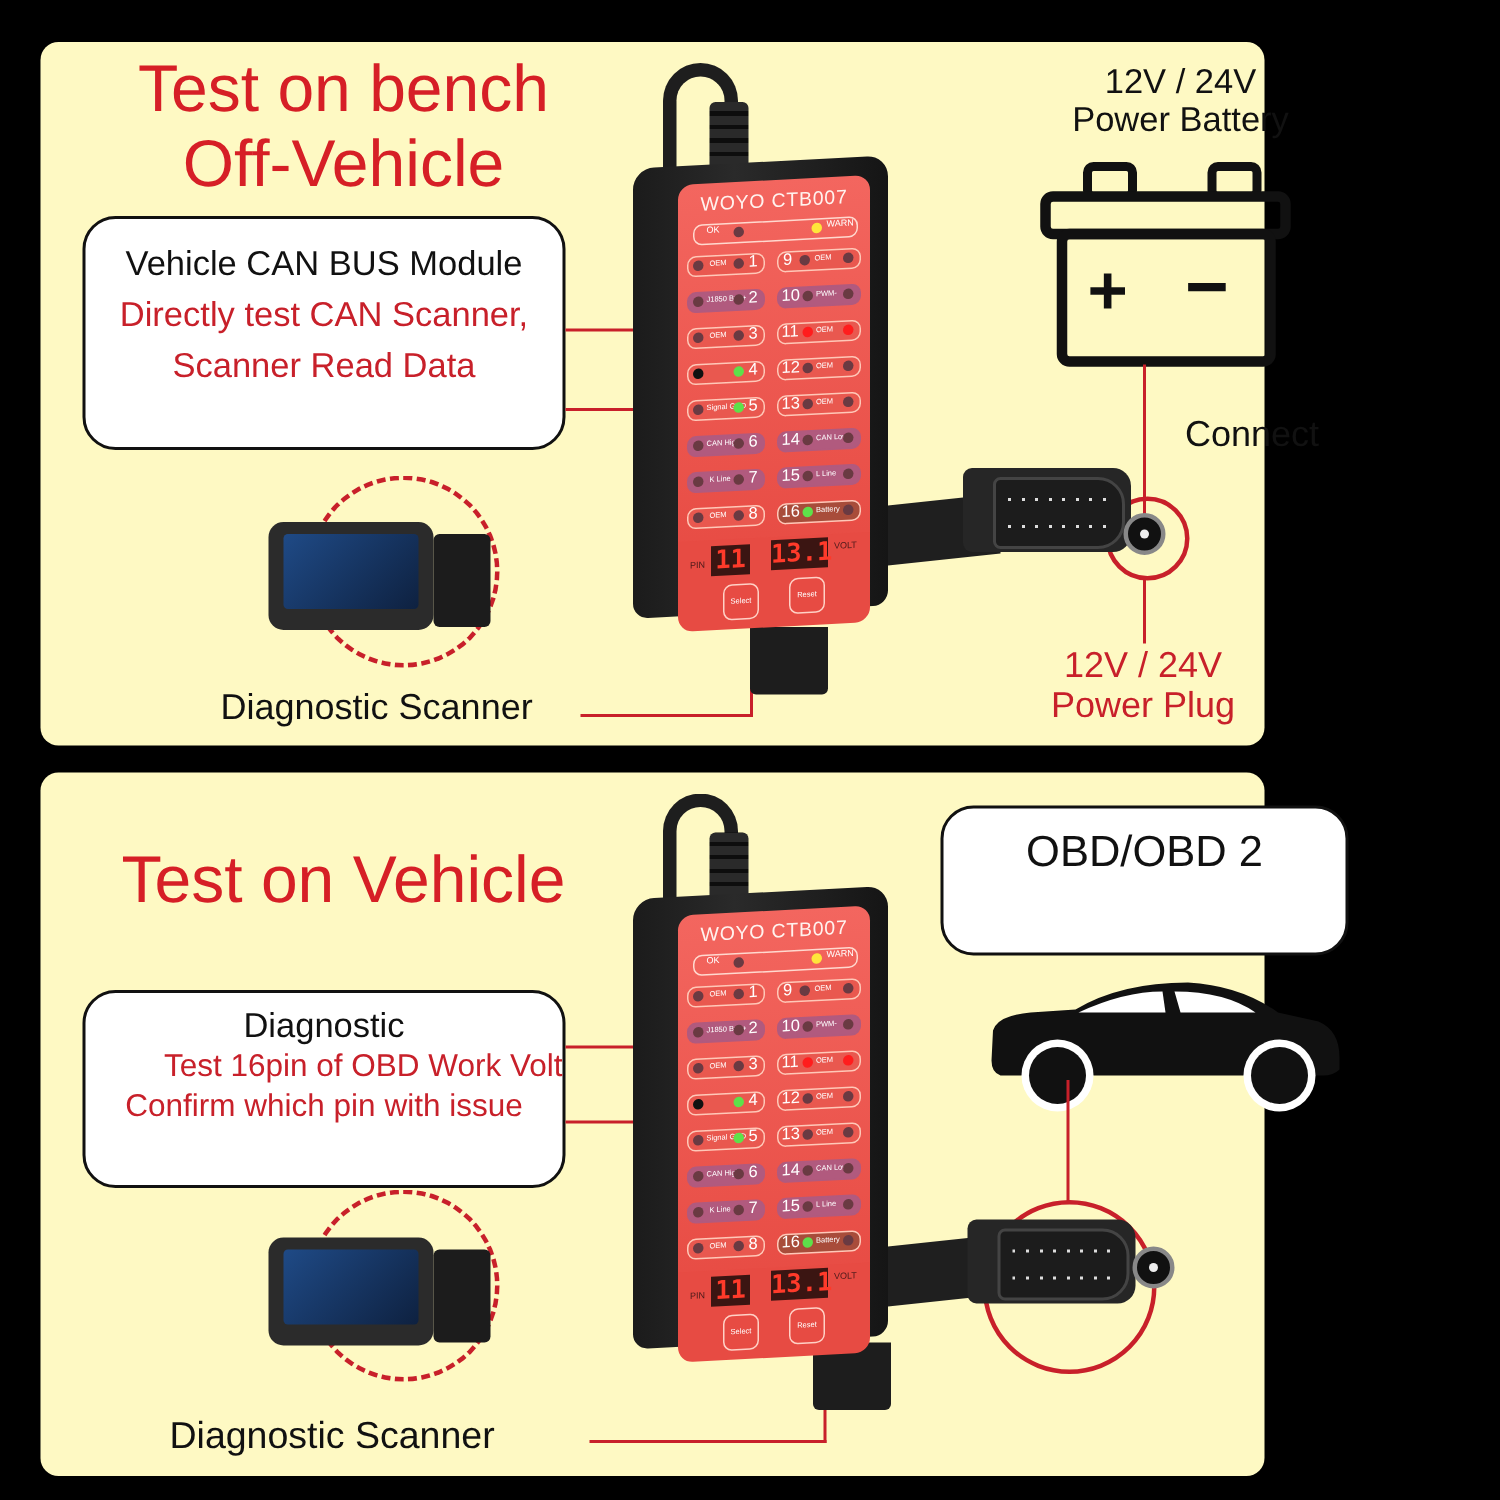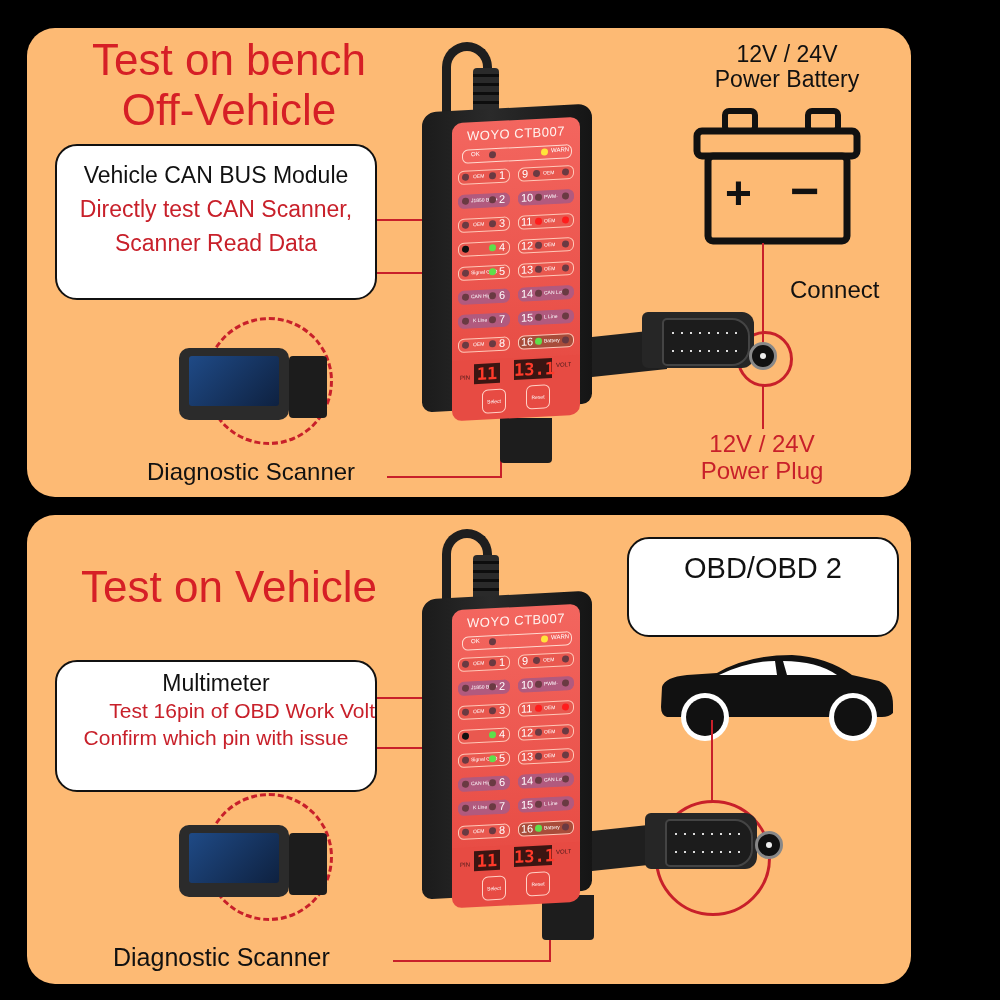--- a/index.html
+++ b/index.html
@@ -1,17 +1,17 @@
 <!DOCTYPE html>
 <html><head>
 <meta charset="utf-8">
 <style>
   html,body{margin:0;padding:0;}
   body{width:1000px;height:1000px;background:#000;position:relative;overflow:hidden;font-family:"Liberation Sans",sans-serif;}
-  .panel{position:absolute;left:27px;width:884px;background:#fdba74;border-radius:28px;}
+  .panel{position:absolute;left:27px;width:816px;background:#fef9c3;border-radius:12px;}
   #p1{top:28px;height:469px;}
   #p2{top:515px;height:469px;}
   .abs{position:absolute;}
   .title{color:#d61f26;font-size:44px;line-height:48px;text-align:center;white-space:nowrap;}
   .box{position:absolute;border:2.5px solid #111;border-radius:22px;background:#fff;text-align:center;box-sizing:border-box;}
   .box .b{color:#111;}
   .box .r{color:#c8202a;}
   .redline{position:absolute;background:#c8202a;}
   .lbl{position:absolute;font-size:24px;color:#111;white-space:nowrap;}
   .rlbl{position:absolute;font-size:24px;color:#c8202a;text-align:center;white-space:nowrap;line-height:27px;}
@@ -216,21 +216,21 @@
       <div class="btn" style="left:30px;top:30px;">Select</div>
       <div class="btn" style="left:74px;top:28px;">Reset</div>
     </div>
   </div>
 </div>
 
 <div class="panel" id="p2">
   <div class="abs title" style="left:32px;top:48px;width:340px;">Test on Vehicle</div>
 
   <div class="box" style="left:28px;top:145px;width:322px;height:132px;padding-top:8px;font-size:23px;line-height:27px;">
-    <div class="b">Multimeter</div>
+    <div class="b">Diagnostic</div>
     <div class="r" style="font-size:21px;text-align:right;">Test 16pin of OBD Work Volt</div>
     <div class="r" style="font-size:21px;">Confirm which pin with issue</div>
   </div>
   <div class="redline" style="left:350px;top:182px;width:60px;height:2px;"></div>
   <div class="redline" style="left:350px;top:232px;width:60px;height:2px;"></div>
 
   <div class="box" style="left:600px;top:22px;width:272px;height:100px;padding-top:10px;font-size:29px;line-height:38px;">
     <div class="b">OBD/OBD 2</div>
   </div>
   <div class="abs" style="left:630px;top:132px;width:240px;height:100px;">

